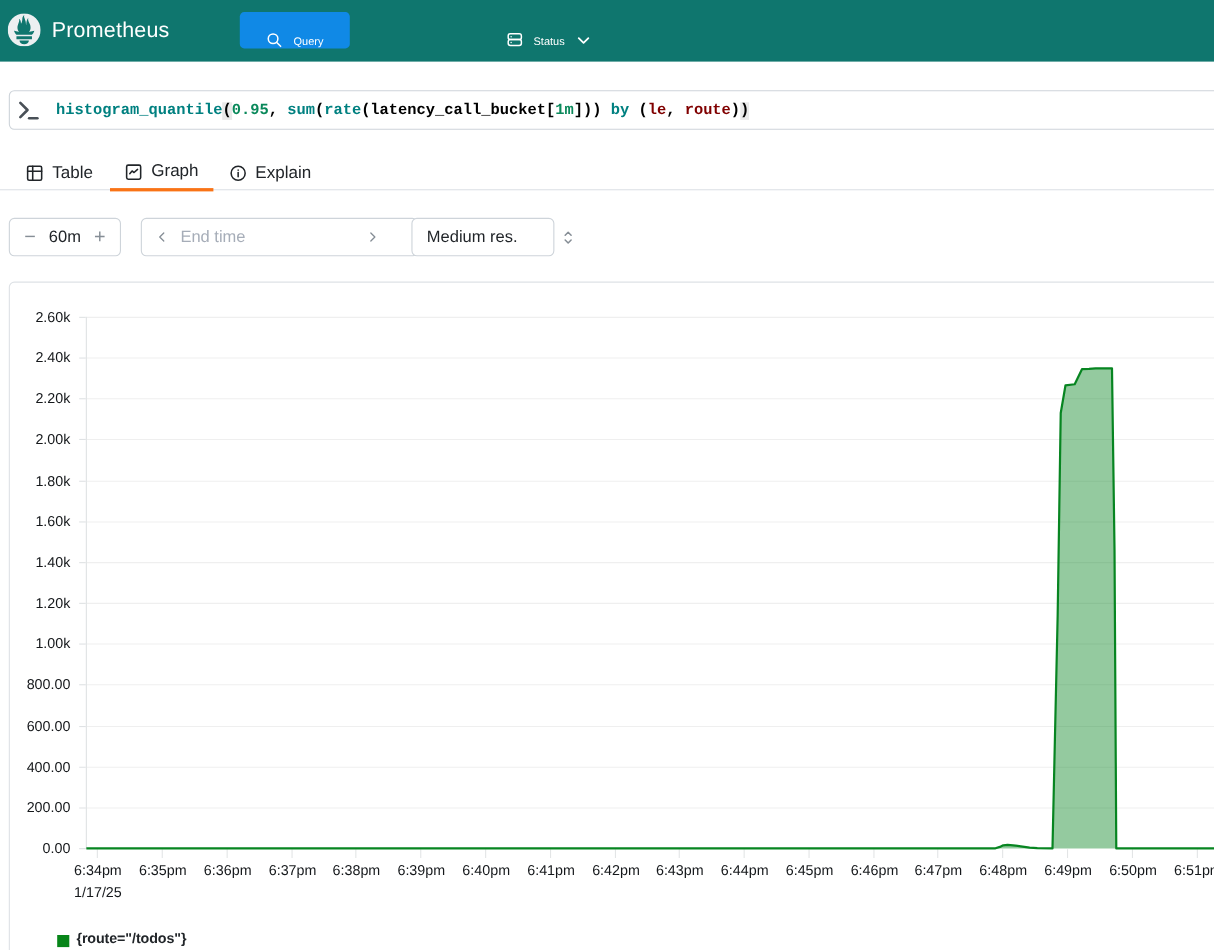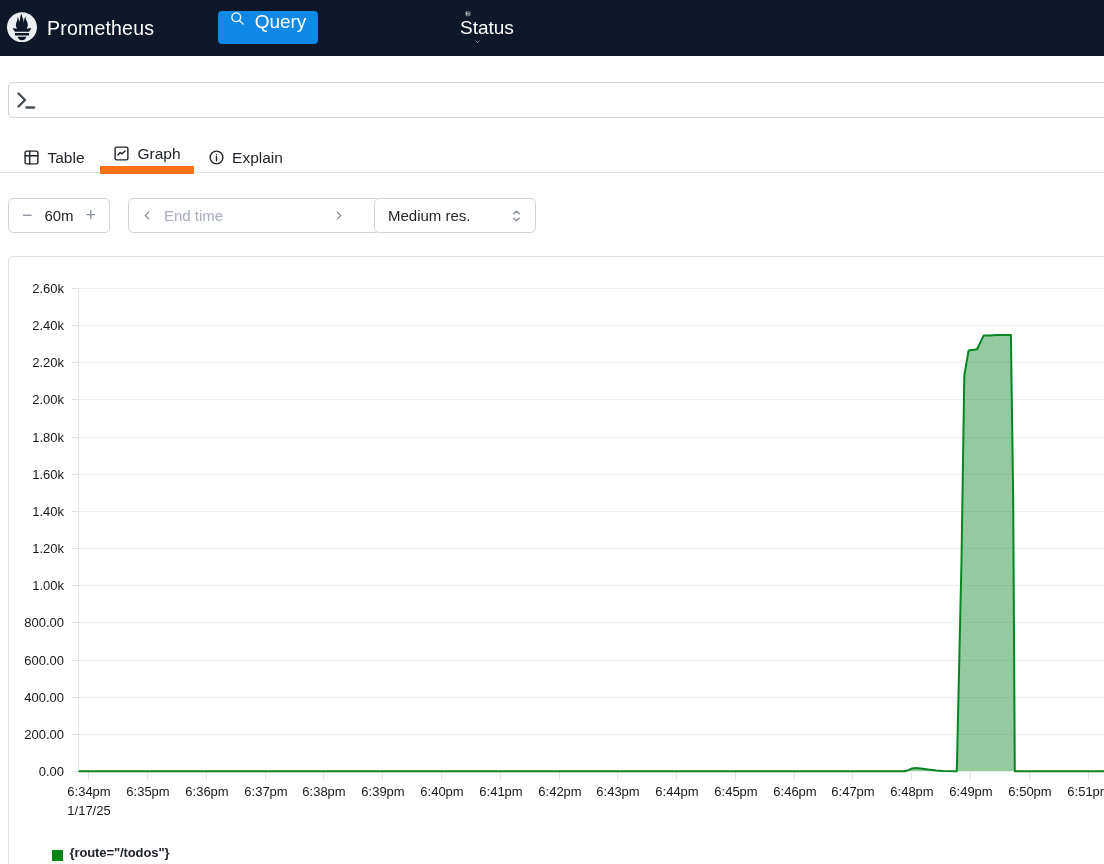--- a/index.html
+++ b/index.html
@@ -1,56 +1,56 @@
 <!DOCTYPE html>
 <html><head>
 <meta charset="utf-8">
 <style>
   * { margin:0; padding:0; box-sizing:border-box; }
   html,body { width:1104px; height:864px; overflow:hidden; background:#fff;
     font-family:"Liberation Sans", sans-serif; }
   
-  .header { position:absolute; left:0; top:0; width:1104px; height:56px; background:#0f172a; }
+  .header { position:absolute; left:0; top:0; width:1104px; height:56px; background:#0f766e; }
   .logo { position:absolute; left:7px; top:12px; width:30px; height:30px; }
   .brand { position:absolute; left:47px; top:17px; font-size:19.5px; color:#fff; font-weight:400; letter-spacing:0.2px; }
-  .navbtn { position:absolute; display:flex; align-items:flex-start; color:#fff; font-size:19px; font-weight:400; }
+  .navbtn { position:absolute; display:flex; align-items:flex-end; color:#fff; font-size:10px; font-weight:400; }
   .qbtn { left:218px; top:11px; width:100px; height:33px; background:#1089e6; border-radius:4px; justify-content:center; font-weight:400; }
   .qbtn svg { margin-right:10px; }
   .alerts { left:348px; top:11px; height:33px;margin-top:44px; }
   .alerts svg { margin-right:6px; margin-top:1px; }
-  .status { left:460px; top:11px; height:33px;flex-direction:column; }
+  .status { left:460px; top:11px; height:33px; }
   .status svg.ic { margin-right:9px; }
   .status svg.chev { margin-left:10px; }
   
   .qinput { position:absolute; left:8px; top:82px; width:1240px; height:36px;
     border:1px solid #ced4da; border-radius:5px; background:#fff; }
   .prompt { position:absolute; left:6px; top:6px; }
   .code { position:absolute; left:42px; top:10px; font-family:"Liberation Mono", monospace; font-size:14px; font-weight:bold; color:#000; white-space:pre; }
   .code .fn { color:#008080; }
   .code .num { color:#09885a; }
   .code .lbl { color:#800000; }
   .code .mb { background:#e9e9e9; font-weight:bold; }
   
   .tabbar { position:absolute; left:0; top:140px; width:1104px; height:33px; border-bottom:1px solid #dee2e6; }
   .tab { position:absolute; top:140px; height:34px; padding-top:1px; box-sizing:border-box; display:flex; align-items:center; justify-content:center; font-size:15.5px; color:#212529; }
   .tab svg { margin-right:7px; }
   .tab1 { left:8px; width:92px; }
-  .tab2 { left:100px; width:94px; border-bottom:8px solid #f97316; }
+  .tab2 { left:100px; width:94px; border-bottom:3px solid #f97316; }
   .tab3 { left:194px; width:103px; }
   
   .ctl { position:absolute; top:198px; height:35px; border:1px solid #ced4da; border-radius:5px; background:#fff;
     display:flex; align-items:center; font-size:15px; color:#212529; }
   .dur { left:8px; width:102px; justify-content:space-between; padding:0 13px; }
   .dur .pm { color:#868e96; font-size:18px; font-weight:400; }
   .endt { left:128px; width:252px;text-decoration:underline; }
   .endt .ph { position:absolute; left:35px; top:8px; color:#a6adb8; }
   .endt svg { position:absolute; top:11px; }
   .endt .al { left:13px; }
   .endt .ar { left:204px; }
-  .res { left:374px; width:162px; padding-left:13px;text-align:right; }
+  .res { left:374px; width:130px; padding-left:13px;text-align:right; }
   .res svg { position:absolute; left:135px; top:10px; }
   
   .card { position:absolute; left:8px; top:256px; width:1290px; height:700px;
     border:1px solid #dee2e6; border-radius:5px; background:#fff; }
   .chartsvg { position:absolute; left:0; top:0; width:1104px; height:864px; }
   .legend { position:absolute; left:52px; top:847px; display:flex; align-items:center; }
   .legend .sq { width:10.5px; height:10.5px; background:#078519; margin-right:7px; margin-top:3px; }
   .legend .lt { font-size:13px; font-weight:700; margin-top:-2.5px; letter-spacing:-0.1px; color:#212529; }
 </style>
 </head>
@@ -85,20 +85,21 @@
         <polyline points="5,9 12,16 19,9"></polyline>
       </svg>
   </div>
 </div>
 
 <div class="qinput">
   <svg class="prompt" width="22" height="22" viewBox="0 0 22 22" fill="none" stroke="#495057" stroke-width="2.4" stroke-linecap="round" stroke-linejoin="round">
       <polyline points="3.5,4.5 10,11 3.5,17.5"></polyline>
       <line x1="11.5" y1="18.5" x2="19" y2="18.5"></line>
     </svg>
+  <div class="code"><span class="fn">histogram_quantile</span><span class="mb">(</span><span class="num">0.95</span>, <span class="fn">sum</span>(<span class="fn">rate</span>(latency_call_bucket[<span class="num">1m</span>])) <span class="fn">by</span> (<span class="lbl">le</span>, <span class="lbl">route</span>)<span class="mb">)</span></div>
 </div>
 
 <div class="tabbar"></div>
 <div class="tab tab1">
   <svg width="17" height="17" viewBox="0 0 24 24" fill="none" stroke="#212529" stroke-width="2" stroke-linecap="round" stroke-linejoin="round">
       <rect x="3" y="3" width="18" height="18" rx="2"></rect>
       <line x1="3" y1="9.5" x2="21" y2="9.5"></line>
       <line x1="9.5" y1="3" x2="9.5" y2="21"></line>
     </svg>
   Table

